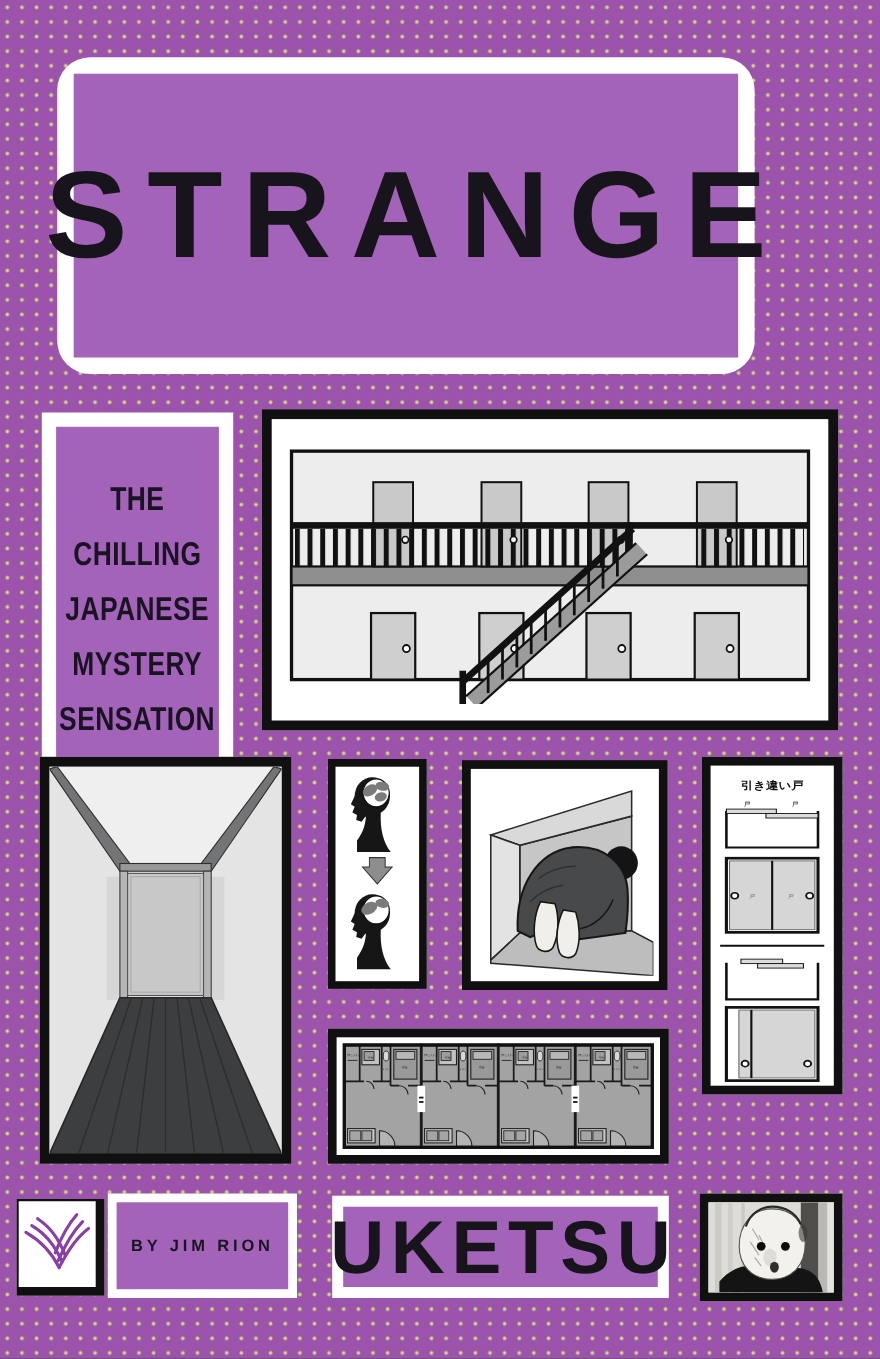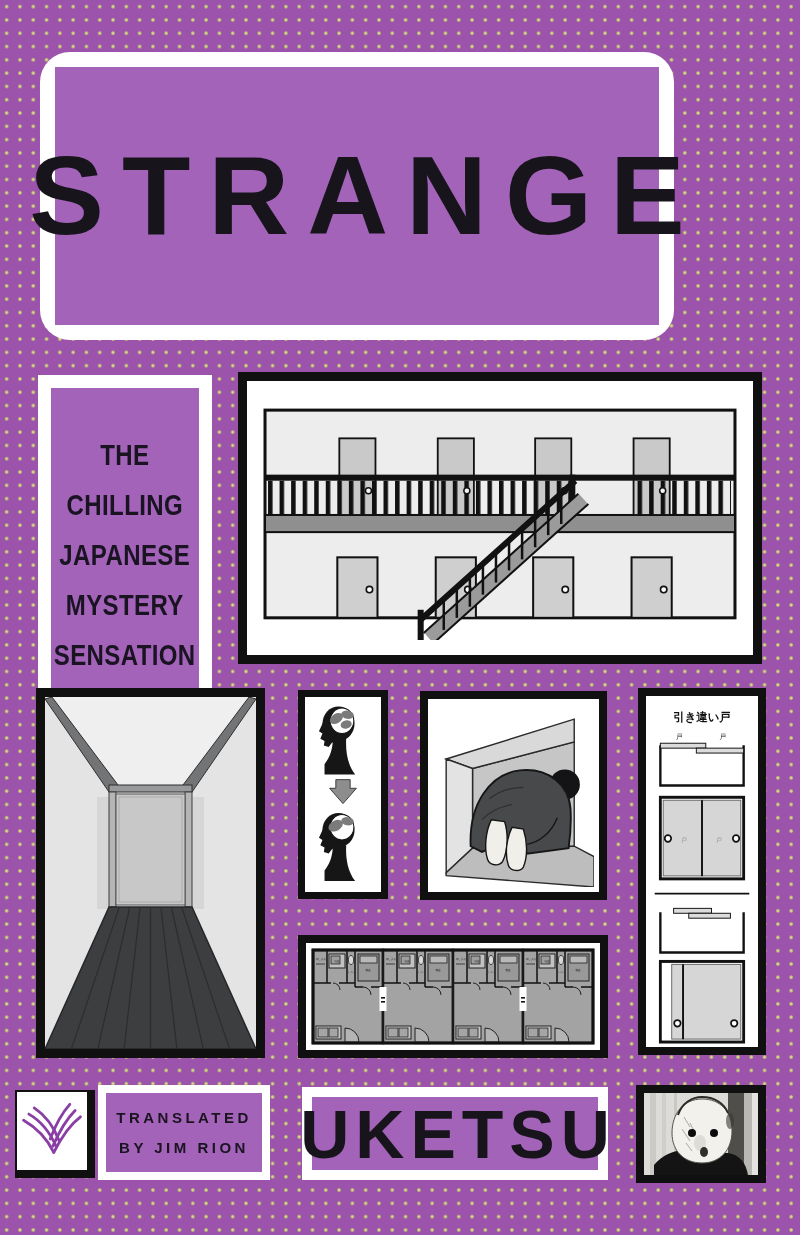--- a/index.html
+++ b/index.html
@@ -10,41 +10,41 @@
     background-size:13.3px 13.3px;
     font-family:"Liberation Sans",sans-serif;
     -webkit-font-smoothing:antialiased;
   }
   .frame{position:absolute;background:#ffffff;}
   .frame .inner{position:absolute;background:#a263b8;display:flex;flex-direction:column;align-items:center;justify-content:center;}
   .blackpanel{position:absolute;background:#ffffff;border:8px solid #101010;box-sizing:border-box;}
   svg{display:block;}
 
   
-  .title-frame{left:40px;top:52px;width:634px;height:288px;border-radius:30px;}
+  .title-frame{left:52px;top:52px;width:634px;height:288px;border-radius:30px;}
   .title-frame .inner{inset:15px;}
   .title-line{font-weight:bold;color:#17141b;line-height:1.04;white-space:nowrap;}
   .title-line.l1{font-size:112px;letter-spacing:18px;margin-right:-18px;}
   .title-line.l2{font-size:112px;letter-spacing:-1px;}
 
   
   .tagline-frame{left:38px;top:375px;width:174px;height:359px;}
   .tagline-frame .inner{inset:13px;}
   .tagline-line{font-weight:bold;color:#191322;font-size:30px;line-height:50px;transform:scaleX(0.8);white-space:nowrap;letter-spacing:0.5px;}
 
   
   .building-panel{left:238px;top:372px;width:524px;height:292px;border-width:9px;padding:15px;}
   
   .hallway-panel{left:36px;top:688px;width:229px;height:370px;border-width:9px;}
   
   .heads-panel{left:298px;top:690px;width:90px;height:209px;border-width:7px;padding:4px;}
   
   .crouch-panel{left:420px;top:691px;width:187px;height:209px;padding:5px;}
   
-  .sliding-panel{left:638px;top:688px;width:128px;height:367px;padding:3px;}
+  .sliding-panel{left:638px;top:688px;width:128px;height:307px;padding:3px;}
   
   .floorplan-panel{left:298px;top:935px;width:310px;height:123px;padding:4px;}
   
   .logo-box{position:absolute;left:15px;top:1090px;width:80px;height:88px;background:#fff;
     border-style:solid;border-color:#101010;border-width:2px 8px 8px 2px;box-sizing:border-box;padding:3px;}
   .translated-frame{left:98px;top:1085px;width:172px;height:95px;}
   .translated-frame .inner{inset:8px;}
   .translated-line{font-weight:bold;color:#1a1420;font-size:15px;letter-spacing:3.5px;line-height:1.95;white-space:nowrap;}
   .uketsu-frame{left:302px;top:1087px;width:306px;height:93px;}
   .uketsu-frame .inner{inset:10px;}
@@ -304,21 +304,20 @@
         <path d="M16,14 C28,22 38,35 44,51"></path>
         <path d="M68,24 C56,33 46,48 38,64"></path>
         <path d="M62,17 C52,27 44,41 37,57"></path>
         <path d="M56,10 C47,20 40,33 34,49"></path>
       </g>
     </svg>
   </div>
 
   <div class="frame translated-frame">
     <div class="inner">
-      <div class="translated-line">TRANSLATED</div>
       <div class="translated-line">BY JIM RION</div>
     </div>
   </div>
 
   <div class="frame uketsu-frame">
     <div class="inner">
       <div class="author-name">UKETSU</div>
     </div>
   </div>
 

